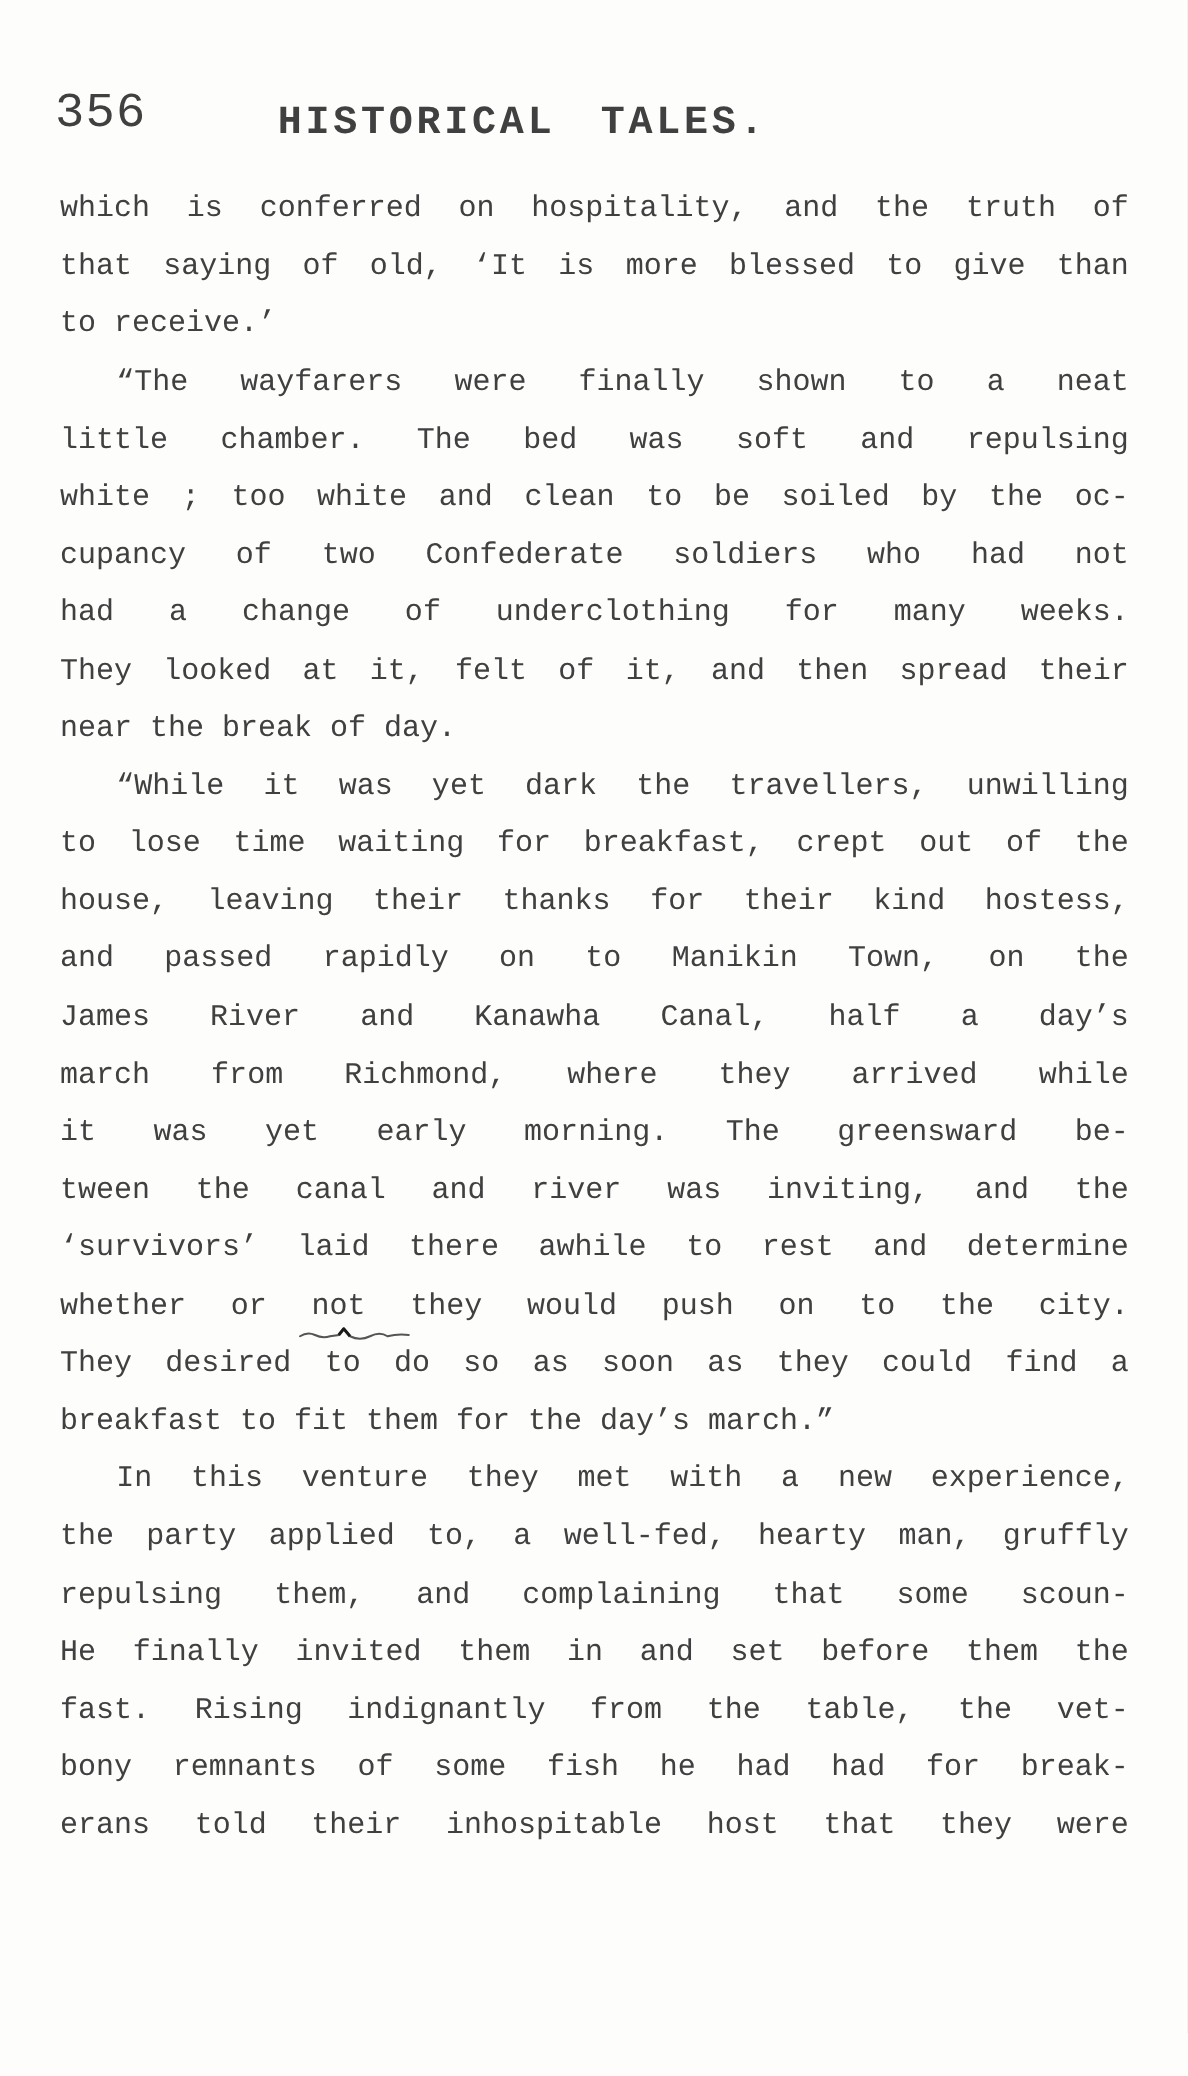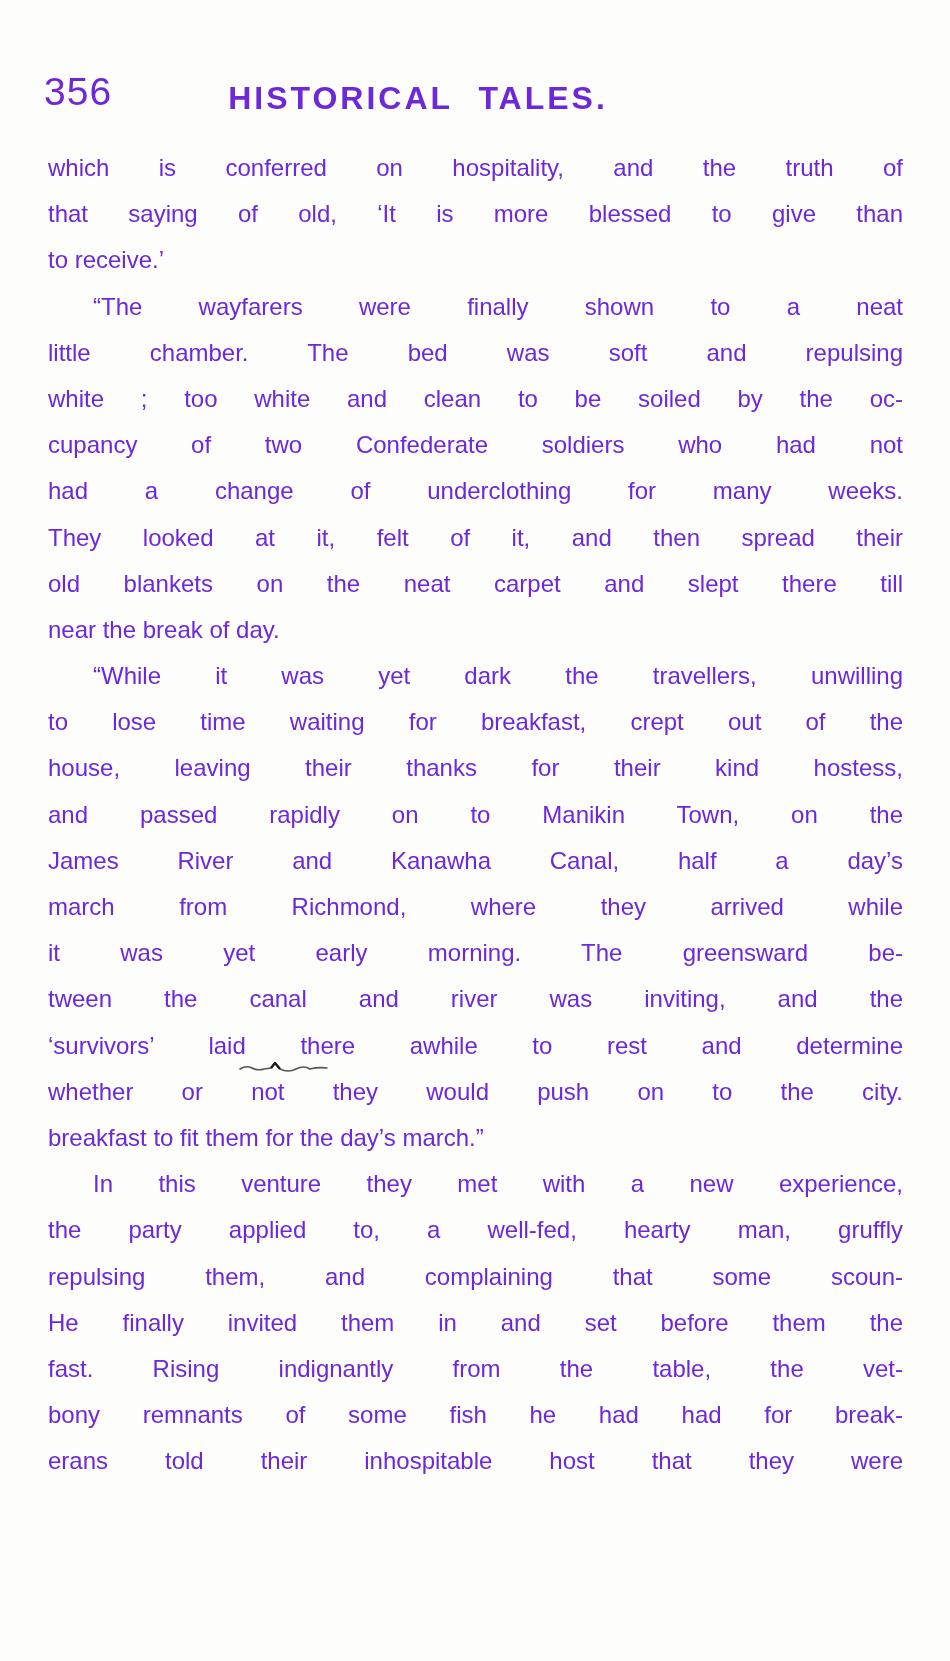--- a/index.html
+++ b/index.html
@@ -3,22 +3,22 @@
 <meta charset="utf-8">
 <style>
   html, body { margin: 0; padding: 0; background: #e8e8e8; }
   .page {
     position: relative;
     width: 950px;
     height: 1661px;
     background: #fdfdfc;
     margin: 0 auto;
     overflow: hidden;
-    font-family: Liberation Sans, sans-serif;
-    color: #6d28d9;
+    font-family: Liberation Mono, monospace;
+    color: #404040;
   }
   
   .page-number {
     position: absolute;
     left: 44px;
     top: 72px;
     font-size: 39px;
     line-height: 1;
     letter-spacing: 1px;
   }
@@ -72,32 +72,32 @@
   <div class="body-text" id="body-text">
       <div class="line">which is conferred on hospitality, and the truth of</div>
       <div class="line">that saying of old, ‘It is more blessed to give than</div>
       <div class="line endline">to receive.’</div>
       <div class="line indent">“The wayfarers were finally shown to a neat</div>
       <div class="line">little chamber.  The bed was soft and repulsing</div>
       <div class="line">white ; too white and clean to be soiled by the oc-</div>
       <div class="line">cupancy of two Confederate soldiers who had not</div>
       <div class="line">had a change of underclothing for many weeks.</div>
       <div class="line">They looked at it, felt of it, and then spread their</div>
-      <div class="line">old blankets on the neat carpet and slept there till</div>
       <div class="line endline">near the break of day.</div>
       <div class="line indent">“While it was yet dark the travellers, unwilling</div>
       <div class="line">to lose time waiting for breakfast, crept out of the</div>
       <div class="line">house, leaving their thanks for their kind hostess,</div>
       <div class="line">and passed rapidly on to Manikin Town, on the</div>
       <div class="line">James River and Kanawha Canal, half a day’s</div>
       <div class="line">march from Richmond, where they arrived while</div>
       <div class="line">it was yet early morning.  The greensward be-</div>
       <div class="line">tween the canal and river was inviting, and the</div>
       <div class="line">‘survivors’ laid there awhile to rest and determine</div>
       <div class="line">whether or not they would push on to the city.</div>
+      <div class="line">They desired to do so as soon as they could find a</div>
       <div class="line endline">breakfast to fit them for the day’s march.”</div>
       <div class="line indent">In this venture they met with a new experience,</div>
       <div class="line">the party applied to, a well-fed, hearty man, gruffly</div>
       <div class="line">repulsing them, and complaining that some scoun-</div>
       <div class="line">He finally invited them in and set before them the</div>
       <div class="line">fast.  Rising indignantly from the table, the vet-</div>
       <div class="line">bony remnants of some fish he had had for break-</div>
       <div class="line">erans told their inhospitable host that they were</div>
     </div>
 

